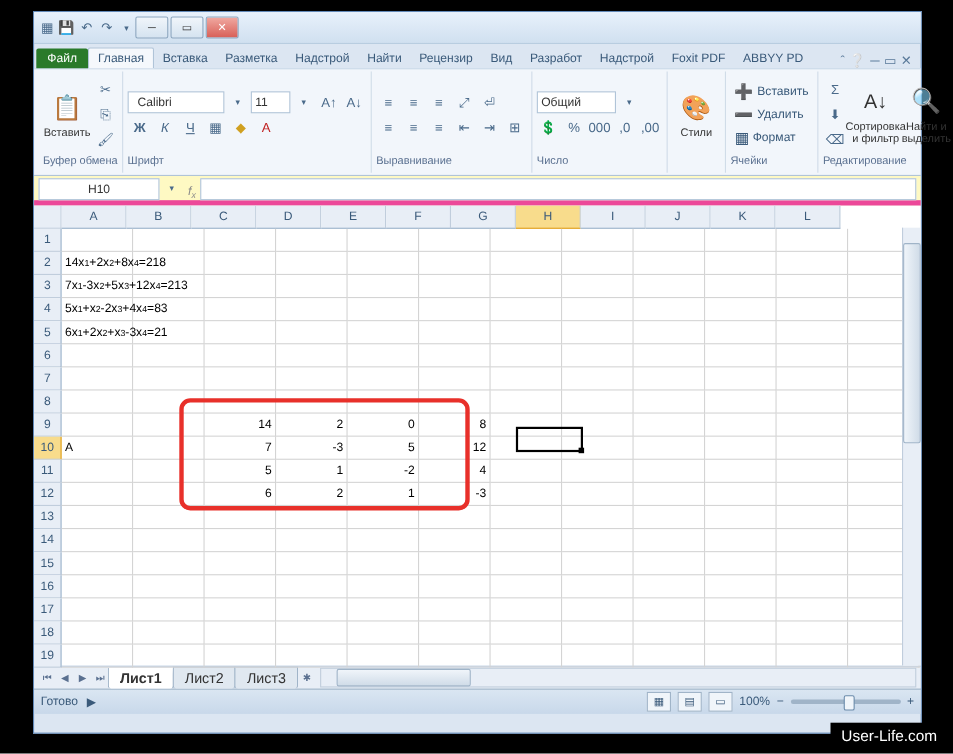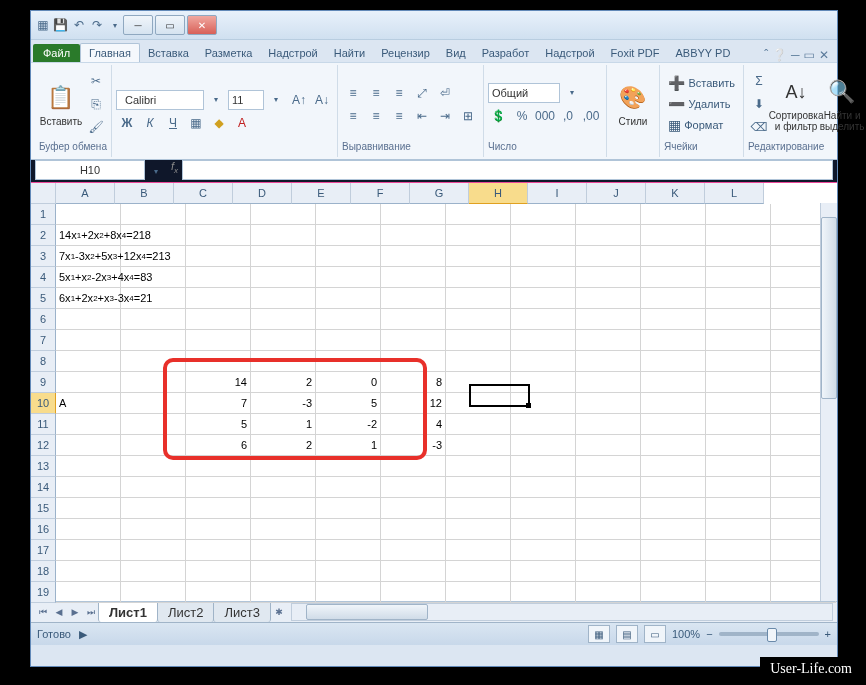--- a/index.html
+++ b/index.html
@@ -24,21 +24,21 @@
 .bigbtn .ico{width:32px;height:32px;display:flex;align-items:center;justify-content:center;font-size:22px}
 .bigbtn span{font-size:10px;text-align:center;line-height:11px}
 .col{display:flex;flex-direction:column;gap:1px;justify-content:center}
 .row{display:flex;gap:1px;align-items:center}
 .sbtn{width:20px;height:20px;display:flex;align-items:center;justify-content:center;font-size:12px;color:#4a6a8a;border:1px solid transparent}
 .fontname{width:70px;height:18px;border:1px solid #b0c4d8;background:#fff;font-size:11px;padding:0 8px;display:flex;align-items:center}
 .fontsize{width:28px;height:18px;border:1px solid #b0c4d8;background:#fff;font-size:11px;padding:0 3px;display:flex;align-items:center}
 .numfmt{width:64px;height:18px;border:1px solid #b0c4d8;background:#fff;font-size:11px;padding:0 3px;display:flex;align-items:center}
 .menubtn{height:20px;padding:0 4px;display:flex;align-items:center;gap:3px;font-size:11px;color:#3a5a7a}
 .menubtn .mi{font-size:14px}
-.formulabar{height:22px;background:#0f172a;border-bottom:1px solid #ec4899;display:flex;align-items:flex-start}
+.formulabar{height:22px;background:#fef9c3;border-bottom:5px solid #ec4899;display:flex;align-items:flex-end}
 .namebox{width:100px;height:18px;margin-left:4px;background:#fff;border:1px solid #b0c4d8;display:flex;align-items:center;padding:0 4px;font-size:11px;justify-content:center}
 .fx-btns{display:flex;gap:2px;margin:0 4px;color:#8a8a8a;font-size:11px}
 .fx-input{flex:1;height:18px;background:#fff;border:1px solid #b0c4d8;margin-right:4px}
 .grid-area{position:relative;height:418px;background:#fff;display:flex}
 .corner{width:24px;height:20px;background:#e8eef6;border-right:1px solid #c0cddc;border-bottom:1px solid #c0cddc}
 .colheads{display:flex;height:20px}
 .colhead{width:58px;height:20px;background:#e8eef6;border-right:1px solid #c0cddc;border-bottom:1px solid #9bb2ca;display:flex;align-items:center;justify-content:center;font-size:11px;color:#3a5a7a}
 .colhead.sel{background:#f8dc8c;border-bottom-color:#e0a020}
 .rowheads{display:flex;flex-direction:column}
 .rowhead{width:24px;height:20px;background:#e8eef6;border-right:1px solid #9bb2ca;border-bottom:1px solid #c0cddc;display:flex;align-items:center;justify-content:center;font-size:11px;color:#3a5a7a}
@@ -59,21 +59,21 @@
 .stab.inactive{background:#e0e8f0}
 .hscroll{flex:1;margin:0 4px;height:16px;background:#e8eef6;border:1px solid #c0cddc;position:relative}
 .hscroll-thumb{position:absolute;left:14px;top:0;height:14px;width:120px;background:linear-gradient(#f0f5fa,#d0dce8);border:1px solid #a0b4c8;border-radius:2px}
 .vscroll{position:absolute;right:0;top:20px;bottom:0;width:16px;background:#e8eef6;border-left:1px solid #c0cddc}
 .vscroll-thumb{position:absolute;top:14px;left:0;width:14px;height:180px;background:linear-gradient(90deg,#f0f5fa,#d0dce8);border:1px solid #a0b4c8;border-radius:2px}
 .statusbar{height:22px;background:linear-gradient(#dae6f2,#c8d8ea);border-top:1px solid #a0b4c8;display:flex;align-items:center;padding:0 6px;gap:8px;font-size:11px;color:#3a5a7a}
 .status-right{margin-left:auto;display:flex;align-items:center;gap:6px}
 .viewbtn{width:20px;height:16px;border:1px solid #a0b4c8;background:#f0f5fa;display:flex;align-items:center;justify-content:center;font-size:10px}
 .zoom-slider{width:100px;height:4px;background:#a0b4c8;position:relative;border-radius:2px}
 .zoom-thumb{position:absolute;left:48px;top:-4px;width:8px;height:12px;background:#f0f5fa;border:1px solid #6a8aaa;border-radius:2px}
-.watermark{position:absolute;right:4px;bottom:4px;background:#000;color:#fff;font-size:14px;padding:4px 10px;font-family:Liberation Serif, serif}
+.watermark{position:absolute;right:4px;bottom:4px;background:#000;color:#fff;font-size:14px;padding:4px 10px;font-family:Liberation Sans, sans-serif}
 sub{font-size:8px;vertical-align:sub}
 </style>
 </head>
 <body>
 
 <div class="window">
  <div class="titlebar">
   <div class="qat">
    <div class="qat-icon">▦</div>
    <div class="qat-icon">💾</div>
@@ -145,20 +145,21 @@
               </div>
      <div class="sbtn">
                 <u>Ч</u>
               </div>
      <div class="sbtn">▦</div>
      <div class="sbtn" style="color:#d0a020">◆</div>
      <div class="sbtn" style="color:#c02020">A</div>
     </div>
    </div>
         </div>
+   <div class="group-label">Шрифт</div>
   </div>
   <div class="group">
    <div class="group-body">
           <div class="col">
     <div class="row">
      <div class="sbtn">≡</div>
      <div class="sbtn">≡</div>
      <div class="sbtn">≡</div>
      <div class="sbtn">⤢</div>
      <div class="sbtn">⏎</div>

